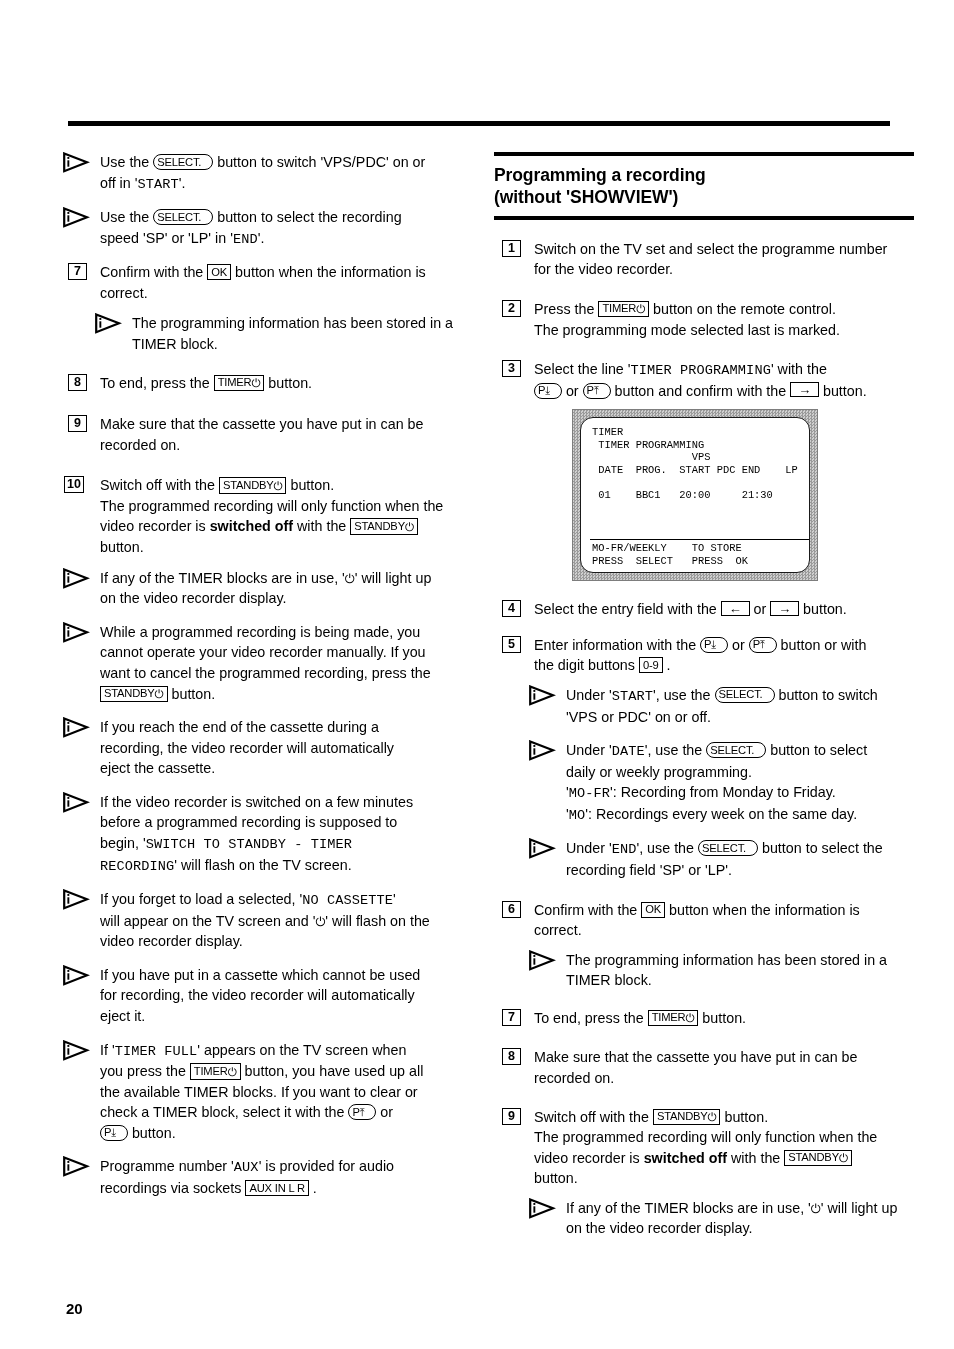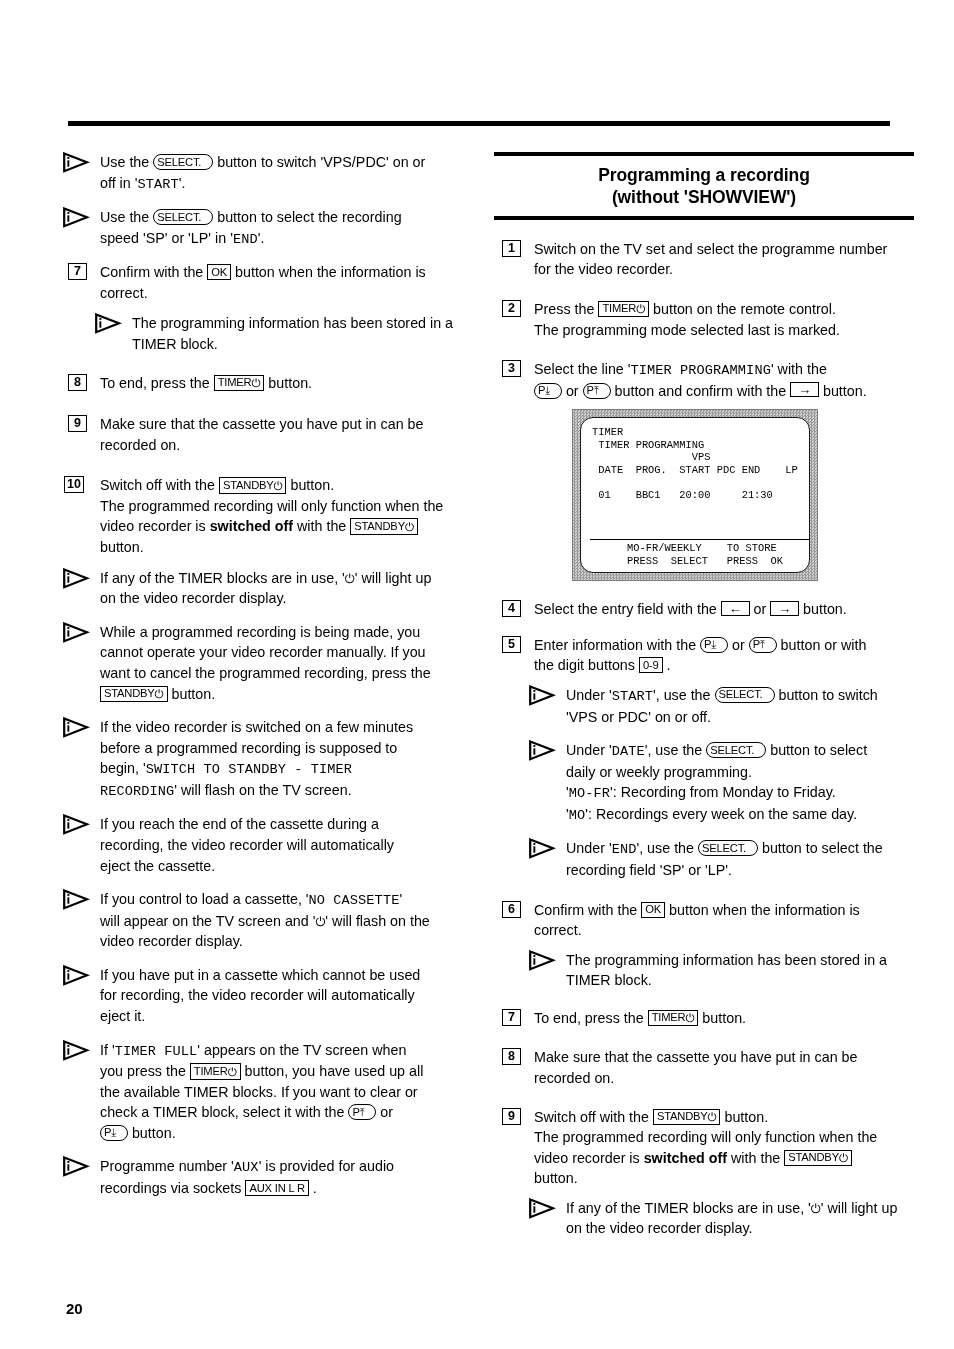--- a/index.html
+++ b/index.html
@@ -57,21 +57,20 @@
     height: 4px;
     background: #000;
     margin: 7px 0 19px 0;
   }
   h1.section-title {
     font-size: 17.5px;
     font-weight: bold;
     line-height: 1.28;
     margin: 0;
     letter-spacing: -0.1px;
-    text-align: center;
   }
   h1.section-title .ln { display: block; }
 
   
   .step {
     position: relative;
     padding-left: 40px;
     margin-bottom: 16px;
   }
   .step-num {
@@ -198,21 +197,20 @@
   }
   .osd-foot {
     position: absolute;
     left: 11px;
     bottom: 5px;
     font-family: "Liberation Mono", monospace;
     font-size: 10.4px;
     line-height: 12.6px;
     white-space: pre;
     color: #000;
-    margin-left: 35px;
   }
 
   
   .page-num {
     position: absolute;
     left: 66px;
     top: 1300px;
     font-size: 15px;
     font-weight: bold;
   }
@@ -335,52 +333,52 @@
 
       <div class="note">
         <span class="tri">
           <svg width="28" height="21" viewBox="0 0 28 21">
               <path d="M2.2 1.4 L25 10.3 L2.2 19.2 Z" fill="none" stroke="#000" stroke-width="2.2"></path>
               <rect x="5.4" y="5.0" width="1.9" height="1.9" fill="#000"></rect>
               <rect x="5.4" y="8.3" width="1.9" height="6.4" fill="#000"></rect>
             </svg>
         </span>
         <div class="note-body">
+          <span>If you reach the end of the cassette during a</span><br>
+          <span>recording, the video recorder will automatically</span><br>
+          <span>eject the cassette.</span>
+        </div>
+      </div>
+
+      <div class="note">
+        <span class="tri">
+          <svg width="28" height="21" viewBox="0 0 28 21">
+              <path d="M2.2 1.4 L25 10.3 L2.2 19.2 Z" fill="none" stroke="#000" stroke-width="2.2"></path>
+              <rect x="5.4" y="5.0" width="1.9" height="1.9" fill="#000"></rect>
+              <rect x="5.4" y="8.3" width="1.9" height="6.4" fill="#000"></rect>
+            </svg>
+        </span>
+        <div class="note-body">
           <span>If the video recorder is switched on a few minutes</span><br>
           <span>before a programmed recording is supposed to</span><br>
           <span>begin, '</span><span class="osd">SWITCH TO STANDBY - TIMER</span><br>
           <span class="osd">RECORDING</span><span>' will flash on the TV screen.</span>
         </div>
       </div>
 
       <div class="note">
         <span class="tri">
           <svg width="28" height="21" viewBox="0 0 28 21">
               <path d="M2.2 1.4 L25 10.3 L2.2 19.2 Z" fill="none" stroke="#000" stroke-width="2.2"></path>
               <rect x="5.4" y="5.0" width="1.9" height="1.9" fill="#000"></rect>
               <rect x="5.4" y="8.3" width="1.9" height="6.4" fill="#000"></rect>
             </svg>
         </span>
         <div class="note-body">
-          <span>If you reach the end of the cassette during a</span><br>
-          <span>recording, the video recorder will automatically</span><br>
-          <span>eject the cassette.</span>
-        </div>
-      </div>
-
-      <div class="note">
-        <span class="tri">
-          <svg width="28" height="21" viewBox="0 0 28 21">
-              <path d="M2.2 1.4 L25 10.3 L2.2 19.2 Z" fill="none" stroke="#000" stroke-width="2.2"></path>
-              <rect x="5.4" y="5.0" width="1.9" height="1.9" fill="#000"></rect>
-              <rect x="5.4" y="8.3" width="1.9" height="6.4" fill="#000"></rect>
-            </svg>
-        </span>
-        <div class="note-body">
-          <span>If you control to load a cassette, '</span><span class="osd">NO CASSETTE</span><span>'</span><br>
+          <span>If you forget to load a selected, '</span><span class="osd">NO CASSETTE</span><span>'</span><br>
           <span>will appear on the TV screen and '</span><span class="pwr-inline">⏻</span><span>' will flash on the</span><br>
           <span>video recorder display.</span>
         </div>
       </div>
 
       <div class="note">
         <span class="tri">
           <svg width="28" height="21" viewBox="0 0 28 21">
               <path d="M2.2 1.4 L25 10.3 L2.2 19.2 Z" fill="none" stroke="#000" stroke-width="2.2"></path>
               <rect x="5.4" y="5.0" width="1.9" height="1.9" fill="#000"></rect>

